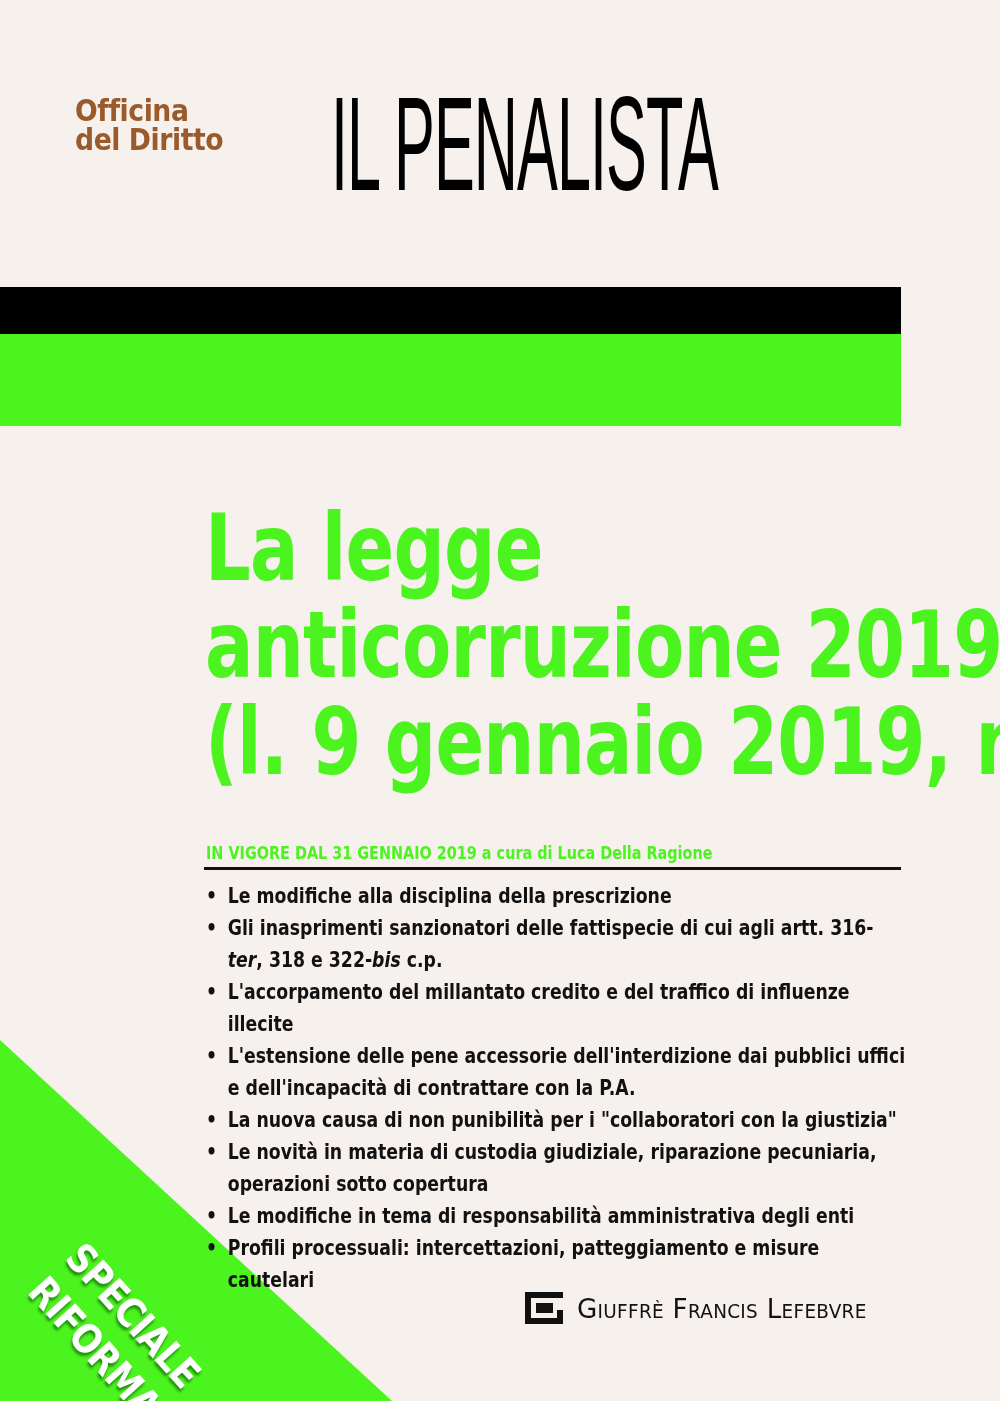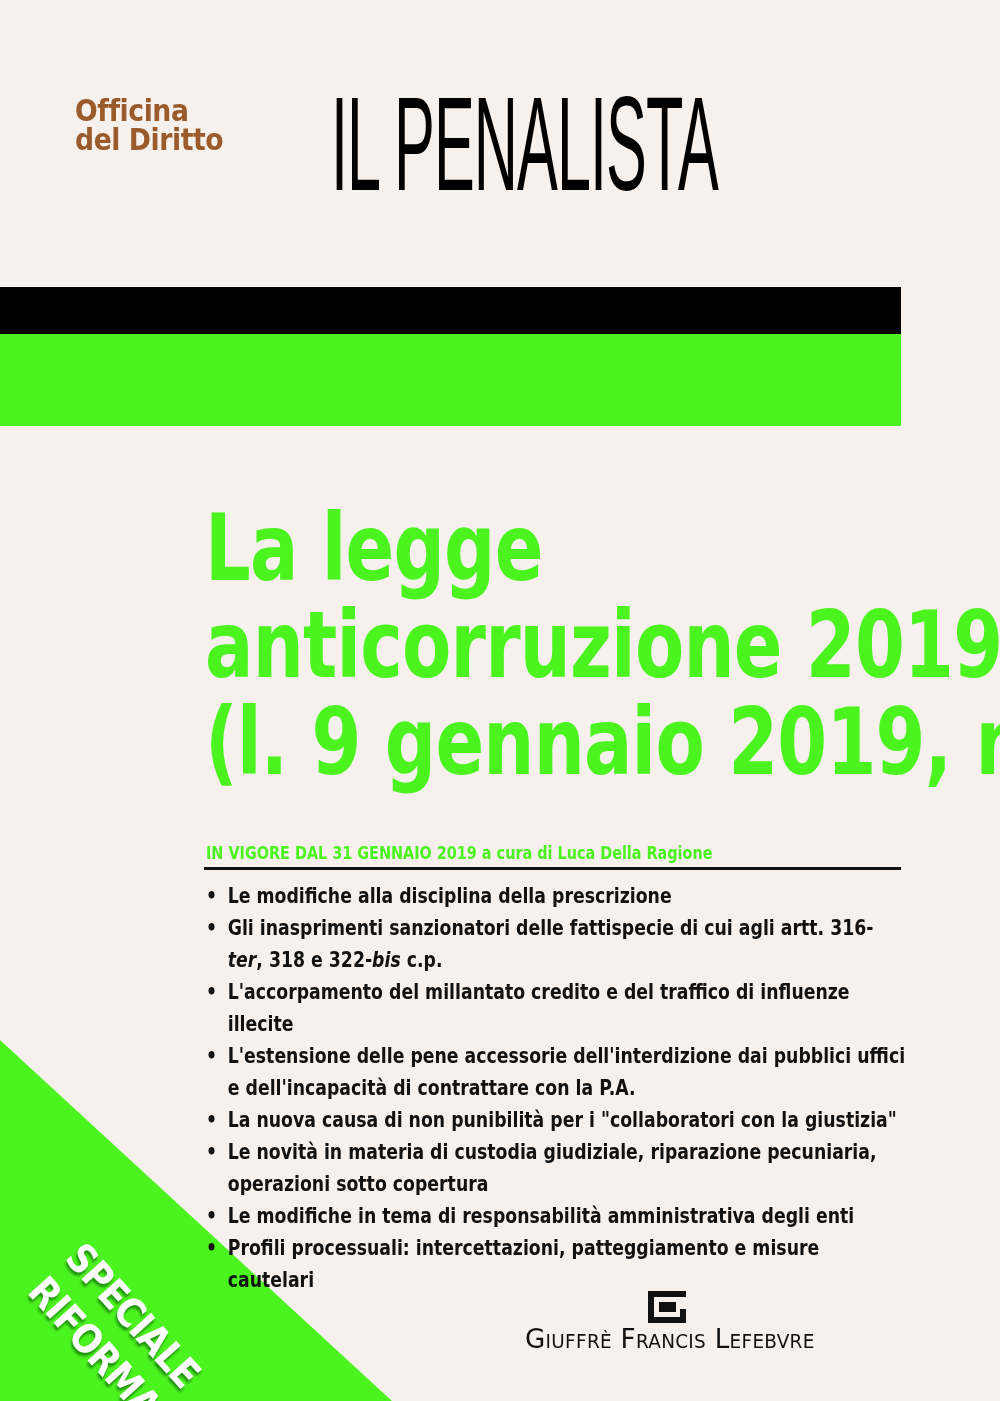--- a/index.html
+++ b/index.html
@@ -57,21 +57,21 @@
     .badge {
       left: 30px; top: 1195px; width: 260px; height: 120px;
       transform-origin: 0 0; transform: rotate(48deg);
       color: #fff; font-family: "DejaVu Sans", sans-serif; font-weight: bold;
       font-size: 40px; line-height: 48px; text-shadow: 2px 3px 3px rgba(0,80,0,0.6);
       letter-spacing: -1px;
     }
     .badge .l1 { position: absolute; left: 70px; top: -20px; white-space: nowrap; transform-origin: 0 0; transform: scaleX(0.86); }
     .badge .l2 { position: absolute; left: 70px; top: 30px; white-space: nowrap; transform-origin: 0 0; transform: scaleX(0.86); }
     .publisher {
-      left: 525px; top: 1291px; height: 34px; display: flex; align-items: center; flex-direction: column;
+      left: 525px; top: 1291px; height: 34px; display: flex; align-items: center;
     }
     .pub-logo { width: 38px; height: 32px; position: relative; margin-right: 14px; }
     .pub-name {
       font-family: "DejaVu Sans", sans-serif; font-size: 27px; color: #111;
       white-space: nowrap; letter-spacing: 0.3px;
       font-variant: small-caps; font-weight: normal;
       transform-origin: 0 50%; transform: scaleX(0.97);
     }
   </style>
 </head>

